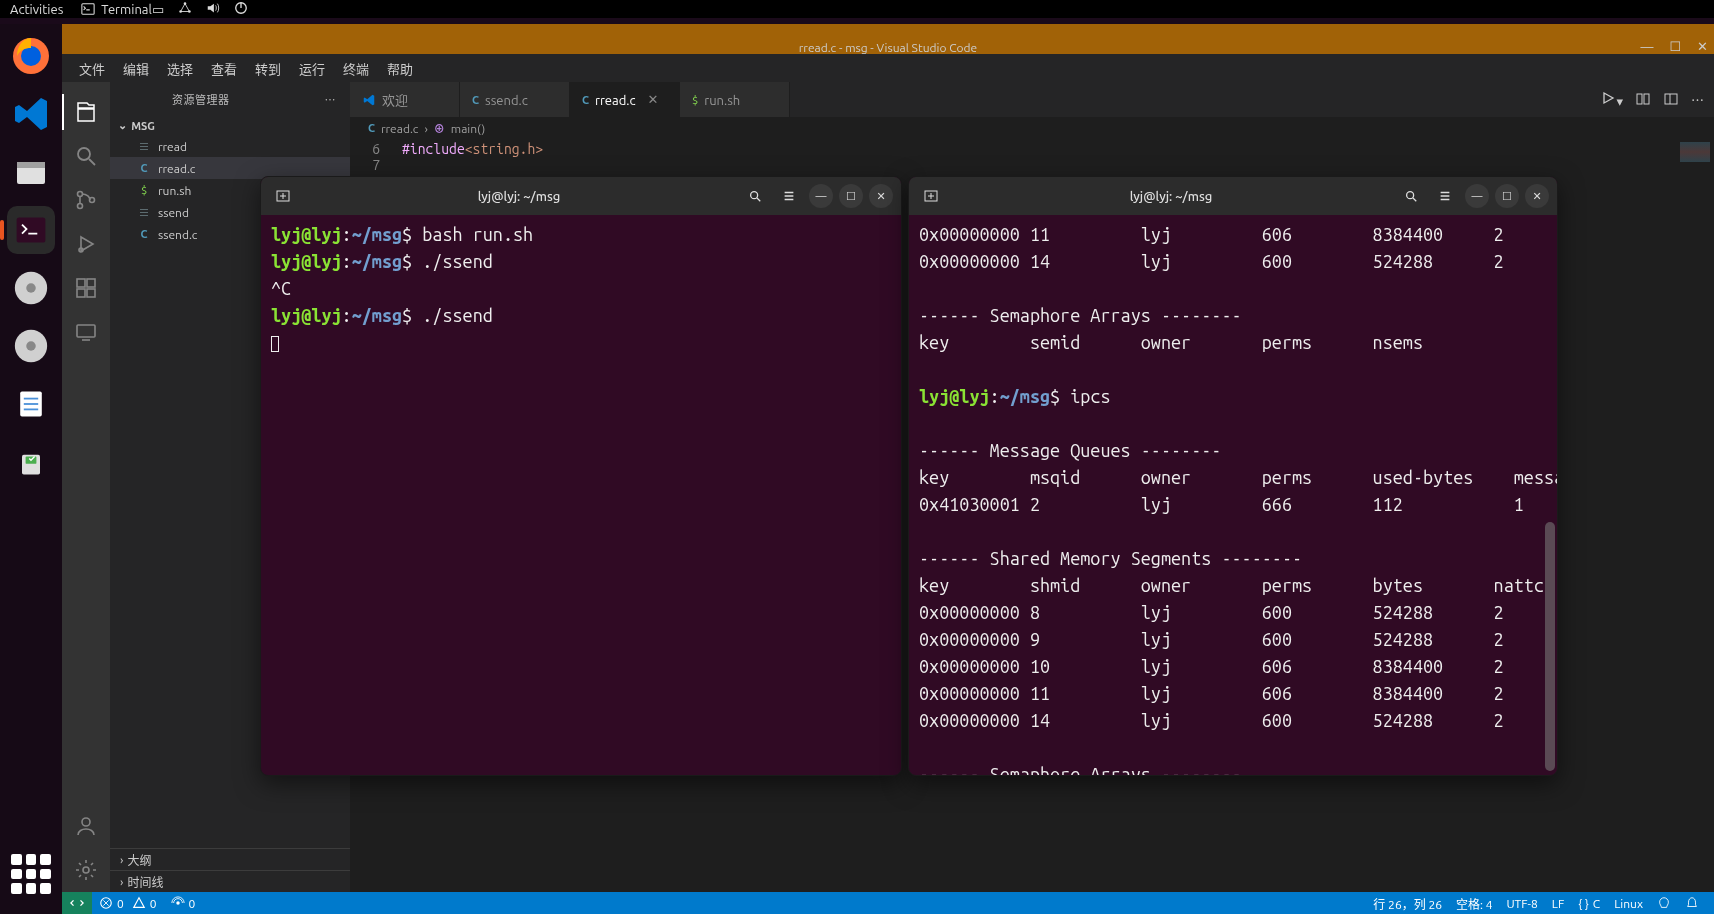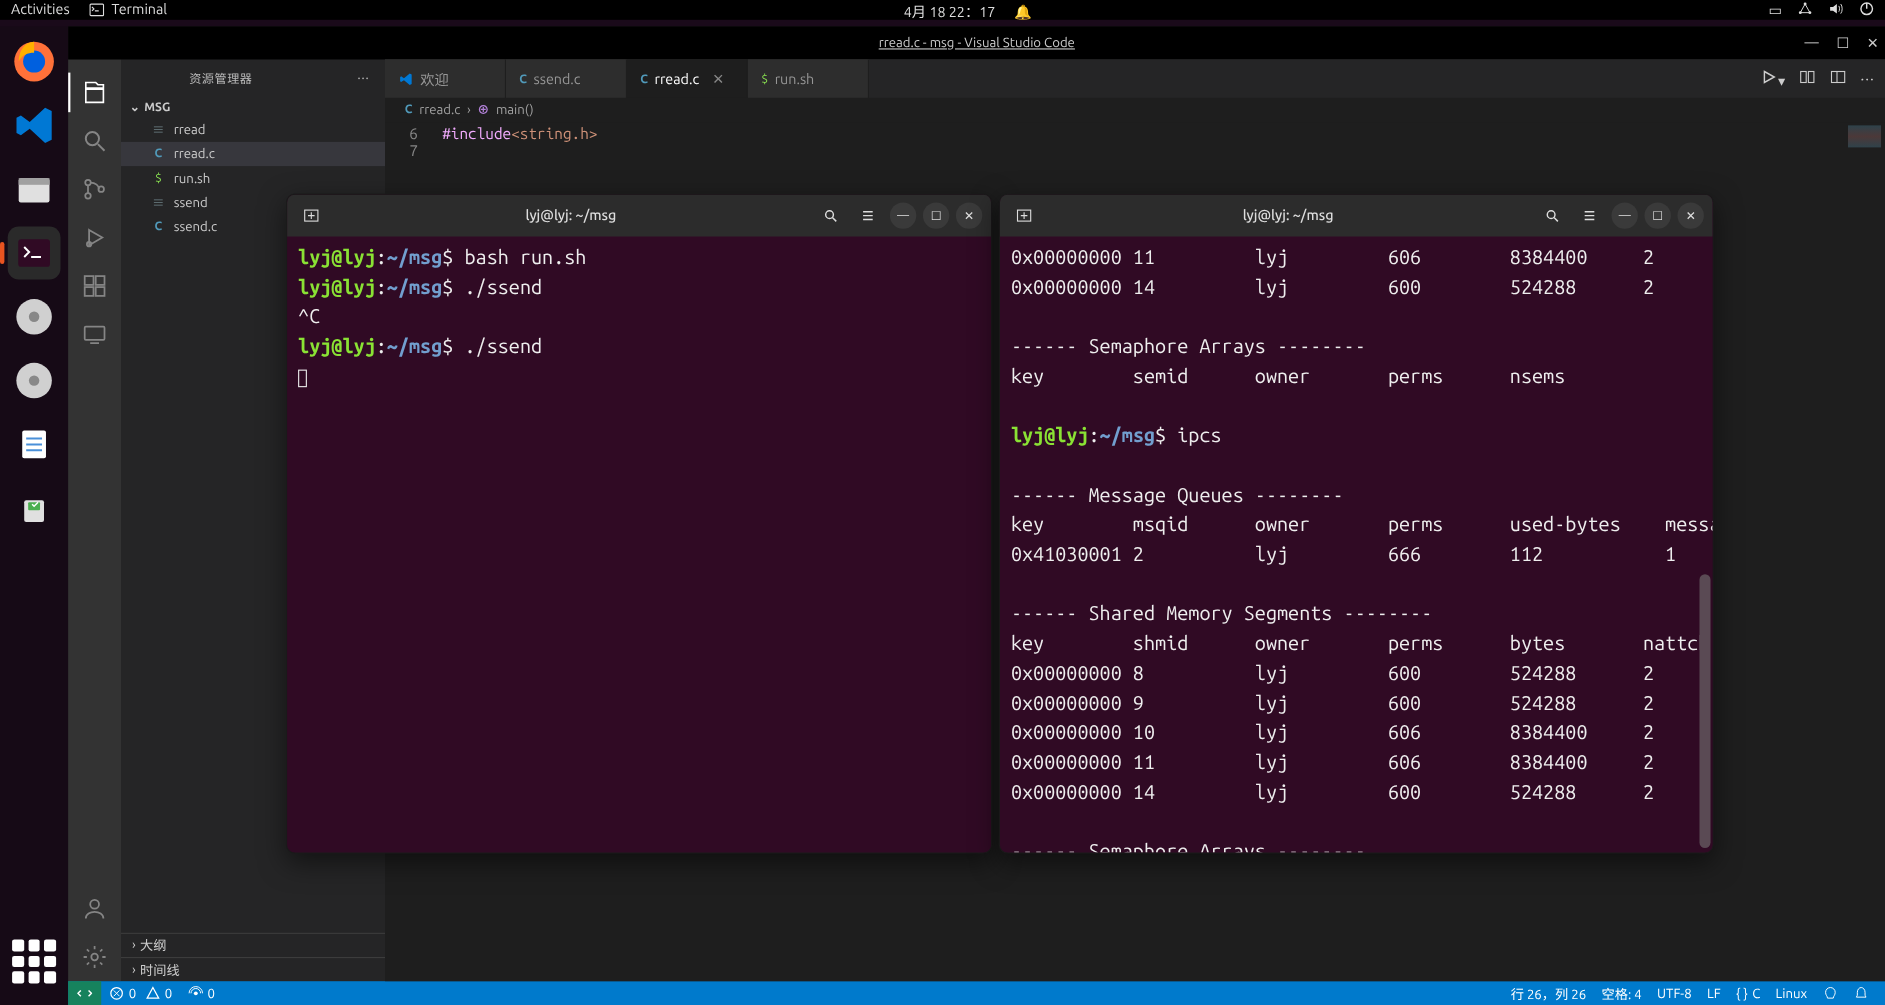--- a/index.html
+++ b/index.html
@@ -64,28 +64,27 @@
 
 .vscode-window {
   position: absolute;
   left: 62px; top: 24px; right: 0; bottom: 0;
   background: #1e1e1e;
   display: flex;
   flex-direction: column;
 }
 .vscode-titlebar {
   height: 30px;
-  background: #000000;
+  background: #a16207;
   color: #ccc;
   display: flex;
-  align-items: center;
+  align-items: flex-end;
   justify-content: center;
   position: relative;
   font-size: 12px;
-  text-decoration: underline;
 }
 .vscode-titlebar .win-controls {
   position: absolute; right: 6px; display: flex; gap: 16px;
   color: #ccc; font-size: 13px;
 }
 .vscode-menubar {
   height: 28px;
   background: #252526;
   display: flex;
   align-items: center;
@@ -259,24 +258,20 @@
 <div class="gnome-topbar">
   <div class="left">
     <span>Activities</span>
     <span class="term-ind">
       <svg width="14" height="14" viewBox="0 0 16 16">
           <rect x="1" y="2" width="14" height="12" rx="1" fill="none" stroke="#ddd" stroke-width="1.2"></rect>
           <path d="M3 5l2 2-2 2M6 9h4" stroke="#ddd" stroke-width="1.2" fill="none"></path>
         </svg>
       <span>Terminal</span>
     </span>
-  </div>
-  <div class="center">
-    <span>4月 18 22：17</span>
-    <span style="margin-left:14px">🔔</span>
   </div>
   <div class="right">
     <span>▭</span>
     <span>
       <svg width="14" height="14" viewBox="0 0 16 16">
           <circle cx="8" cy="3" r="1.5"></circle>
           <circle cx="3" cy="12" r="1.5"></circle>
           <circle cx="13" cy="12" r="1.5"></circle>
           <path d="M8 3L3 12M8 3l5 9M3 12h10" stroke="#ddd" stroke-width="1"></path>
         </svg>
@@ -365,20 +360,30 @@
 <div class="vscode-window">
   <div class="vscode-titlebar">
     <span>rread.c - msg - Visual Studio Code</span>
     <div class="win-controls">
       <span>—</span>
       <span>☐</span>
       <span>✕</span>
     </div>
   </div>
 
+  <div class="vscode-menubar" id="menubar">
+      <span class="menu-item">文件</span>
+      <span class="menu-item">编辑</span>
+      <span class="menu-item">选择</span>
+      <span class="menu-item">查看</span>
+      <span class="menu-item">转到</span>
+      <span class="menu-item">运行</span>
+      <span class="menu-item">终端</span>
+      <span class="menu-item">帮助</span>
+    </div>
 
   <div class="vscode-body">
 
     <div class="activity-bar">
       <div class="act-item active">
         <svg viewBox="0 0 24 24">
             <path d="M4 3h9l2 2h5v3H4zM4 9h16v12H4z" fill="none" stroke="currentColor" stroke-width="1.5"></path>
           </svg>
       </div>
       <div class="act-item">

